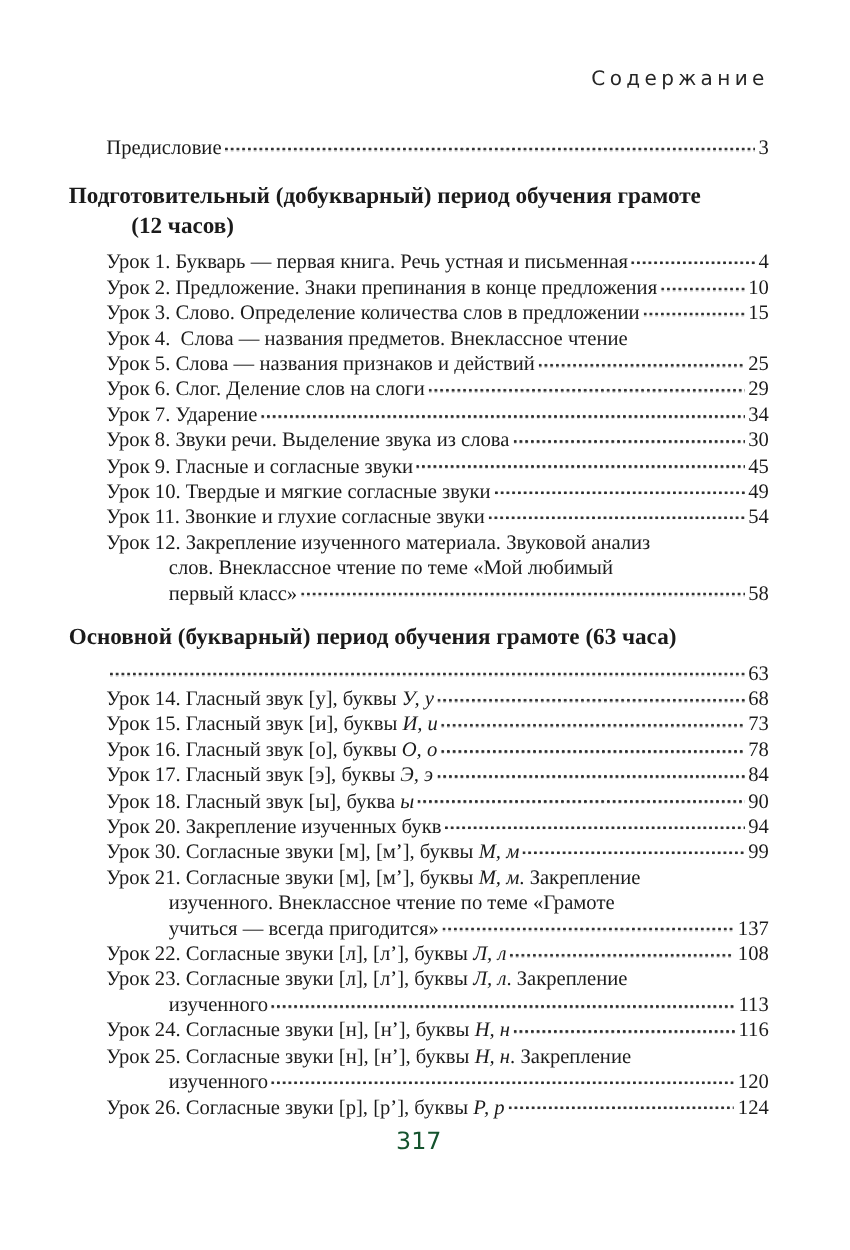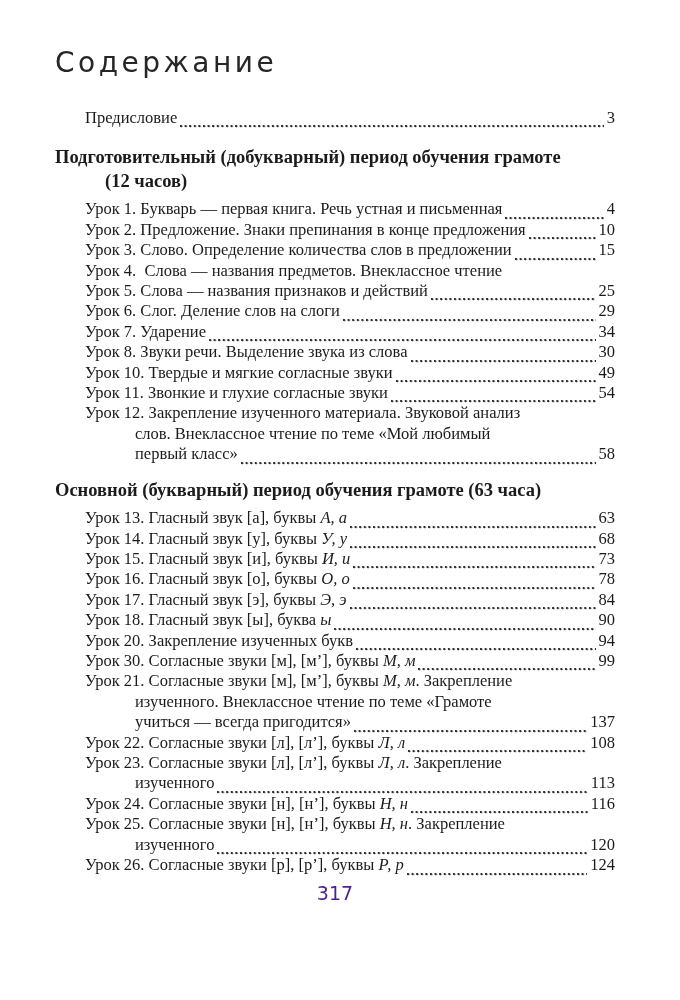--- a/index.html
+++ b/index.html
@@ -10,59 +10,59 @@
     box-sizing: border-box;
     background: #ffffff;
     padding: 50px 65px 0 55px;
     font-family: "Liberation Serif", serif;
     color: #1b1b1b;
     overflow: hidden;
   }
   .title {
     font-family: "DejaVu Sans", sans-serif;
     font-weight: 400;
-    font-size: 28px;
+    font-size: 16px;
     line-height: 26px;
     letter-spacing: 3.5px;
-    text-align: left;
+    text-align: right;
     color: #262626;
     margin: 0 0 32px 0;
   }
   .toc { font-size: 16.5px; }
   .toc-item.entry {
     margin-left: 30px;
     line-height: 20.4px;
   }
   .toc-item.section {
     font-weight: bold;
     font-size: 18.5px;
     line-height: 23.5px;
     margin: 14px 0 6px 0;
   }
   .toc-item.section.first { margin-top: 18px; }
-  .line { display: flex; align-items: flex-end; }
+  .line { display: flex; align-items: center; }
   .line .txt { white-space: nowrap; }
   .line.cont { padding-left: 50px; }
   .leader {
     flex: 1 1 auto;
     min-width: 6px;
     height: 5px;
     margin: 0 1px 0 3px;
     background-image: radial-gradient(circle at 1.1px 1.2px, #2e2e2e 1.02px, rgba(0,0,0,0) 1.45px);
     background-size: 4.6px 3px;
     background-repeat: repeat-x;
     background-position: left bottom;
   }
   .pg { white-space: nowrap; padding-left: 2px; }
   .footer {
     font-family: "DejaVu Sans", sans-serif;
     font-size: 19px;
     line-height: 22px;
     text-align: center;
-    color: #4c1d95;
+    color: #14532d;
     margin-top: 6px;
   }
 </style>
 </head>
 <body>
 
 <div class="page">
   <h1 class="title">Содержание</h1>
   <div class="toc" id="toc">
       <div class="toc-item entry">
@@ -129,20 +129,27 @@
       </div>
       <div class="toc-item entry">
         <div class="line">
           <span class="txt"><span>Урок 8. Звуки речи. Выделение звука из слова</span></span>
           <span class="leader"></span>
           <span class="pg">30</span>
         </div>
       </div>
       <div class="toc-item entry">
         <div class="line">
+          <span class="txt"><span>Урок 9. Гласные и согласные звуки</span></span>
+          <span class="leader"></span>
+          <span class="pg">45</span>
+        </div>
+      </div>
+      <div class="toc-item entry">
+        <div class="line">
           <span class="txt"><span>Урок 10. Твердые и мягкие согласные звуки</span></span>
           <span class="leader"></span>
           <span class="pg">49</span>
         </div>
       </div>
       <div class="toc-item entry">
         <div class="line">
           <span class="txt"><span>Урок 11. Звонкие и глухие согласные звуки</span></span>
           <span class="leader"></span>
           <span class="pg">54</span>
@@ -161,21 +168,20 @@
           <span class="pg">58</span>
         </div>
       </div>
       <div class="toc-item section">
         <div class="line">
           <span class="txt"><span>Основной (букварный) период обучения грамоте (63 часа)</span></span>
         </div>
       </div>
       <div class="toc-item entry">
         <div class="line">
-          <span class="txt"><span>Урок 13. Гласный звук [а], буквы </span><i>А, а</i></span>
           <span class="leader"></span>
           <span class="pg">63</span>
         </div>
       </div>
       <div class="toc-item entry">
         <div class="line">
           <span class="txt"><span>Урок 14. Гласный звук [у], буквы </span><i>У, у</i></span>
           <span class="leader"></span>
           <span class="pg">68</span>
         </div>

